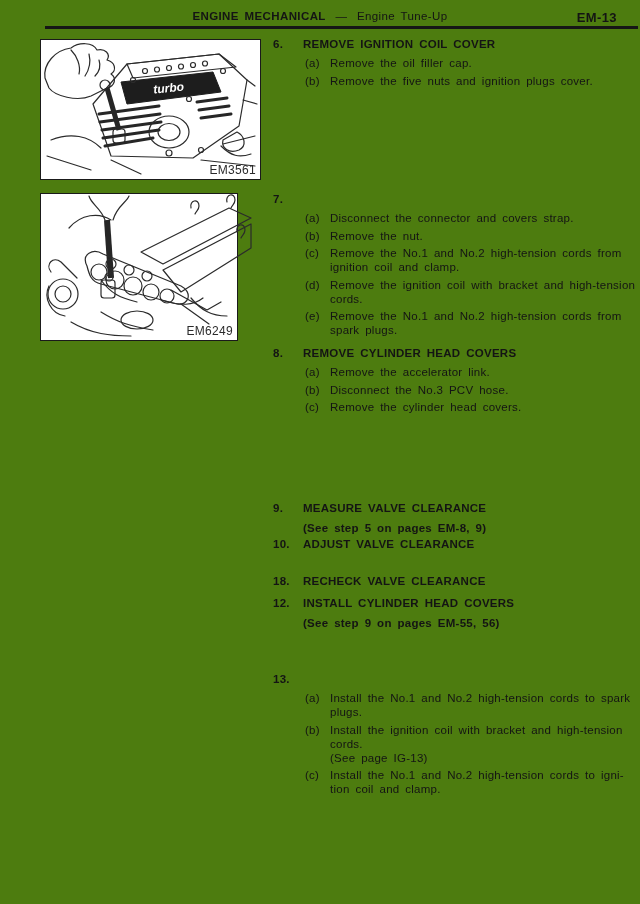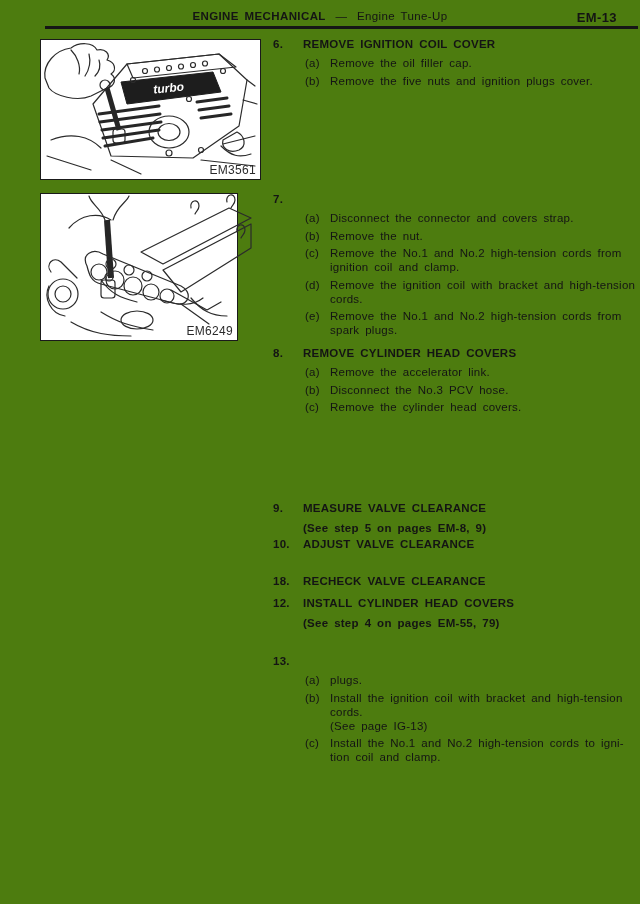--- a/index.html
+++ b/index.html
@@ -260,30 +260,31 @@
       <span class="step-num">18.</span>
       <span class="step-title">RECHECK VALVE CLEARANCE</span>
     </div>
   </div>
 
   <div class="step" style="top:597px">
     <div class="step-head">
       <span class="step-num">12.</span>
       <span class="step-title">INSTALL CYLINDER HEAD COVERS</span>
     </div>
-    <div class="step-sub">(See step 4 on pages EM-55, 79)</div>
-  </div>
-
-  <div class="step" style="top:655px">
+    <div class="step-sub">(See step 9 on pages EM-55, 56)</div>
+  </div>
+
+  <div class="step" style="top:673px">
     <div class="step-head">
       <span class="step-num">13.</span>
     </div>
     <div class="sub-item">
       <span class="sub-letter">(a)</span>
       <span class="sub-text">
+        <span class="line">Install the No.1 and No.2 high-tension cords to spark</span>
         <span class="line">plugs.</span>
       </span>
     </div>
     <div class="sub-item">
       <span class="sub-letter">(b)</span>
       <span class="sub-text">
         <span class="line">Install the ignition coil with bracket and high-tension</span>
         <span class="line">cords.</span>
         <span class="line">(See page IG-13)</span>
       </span>

